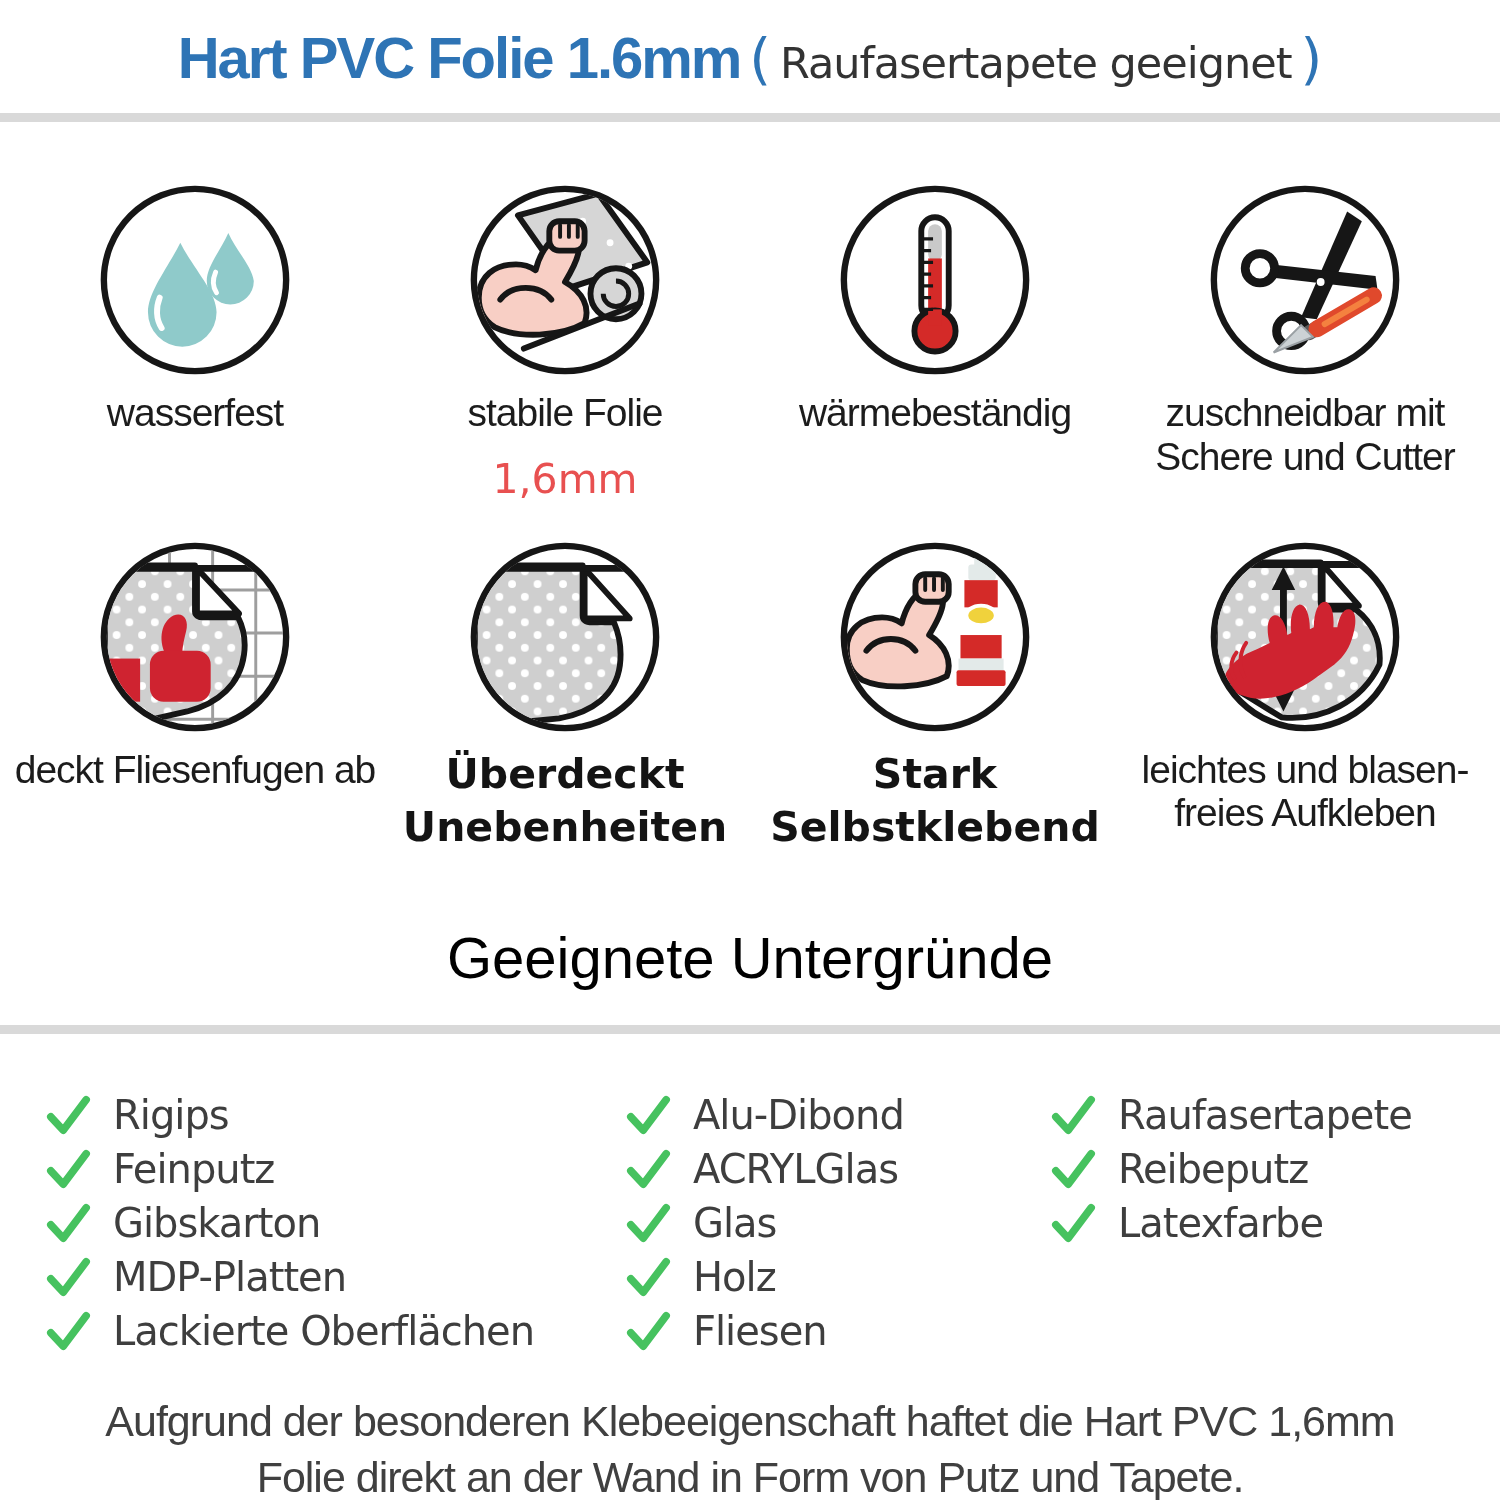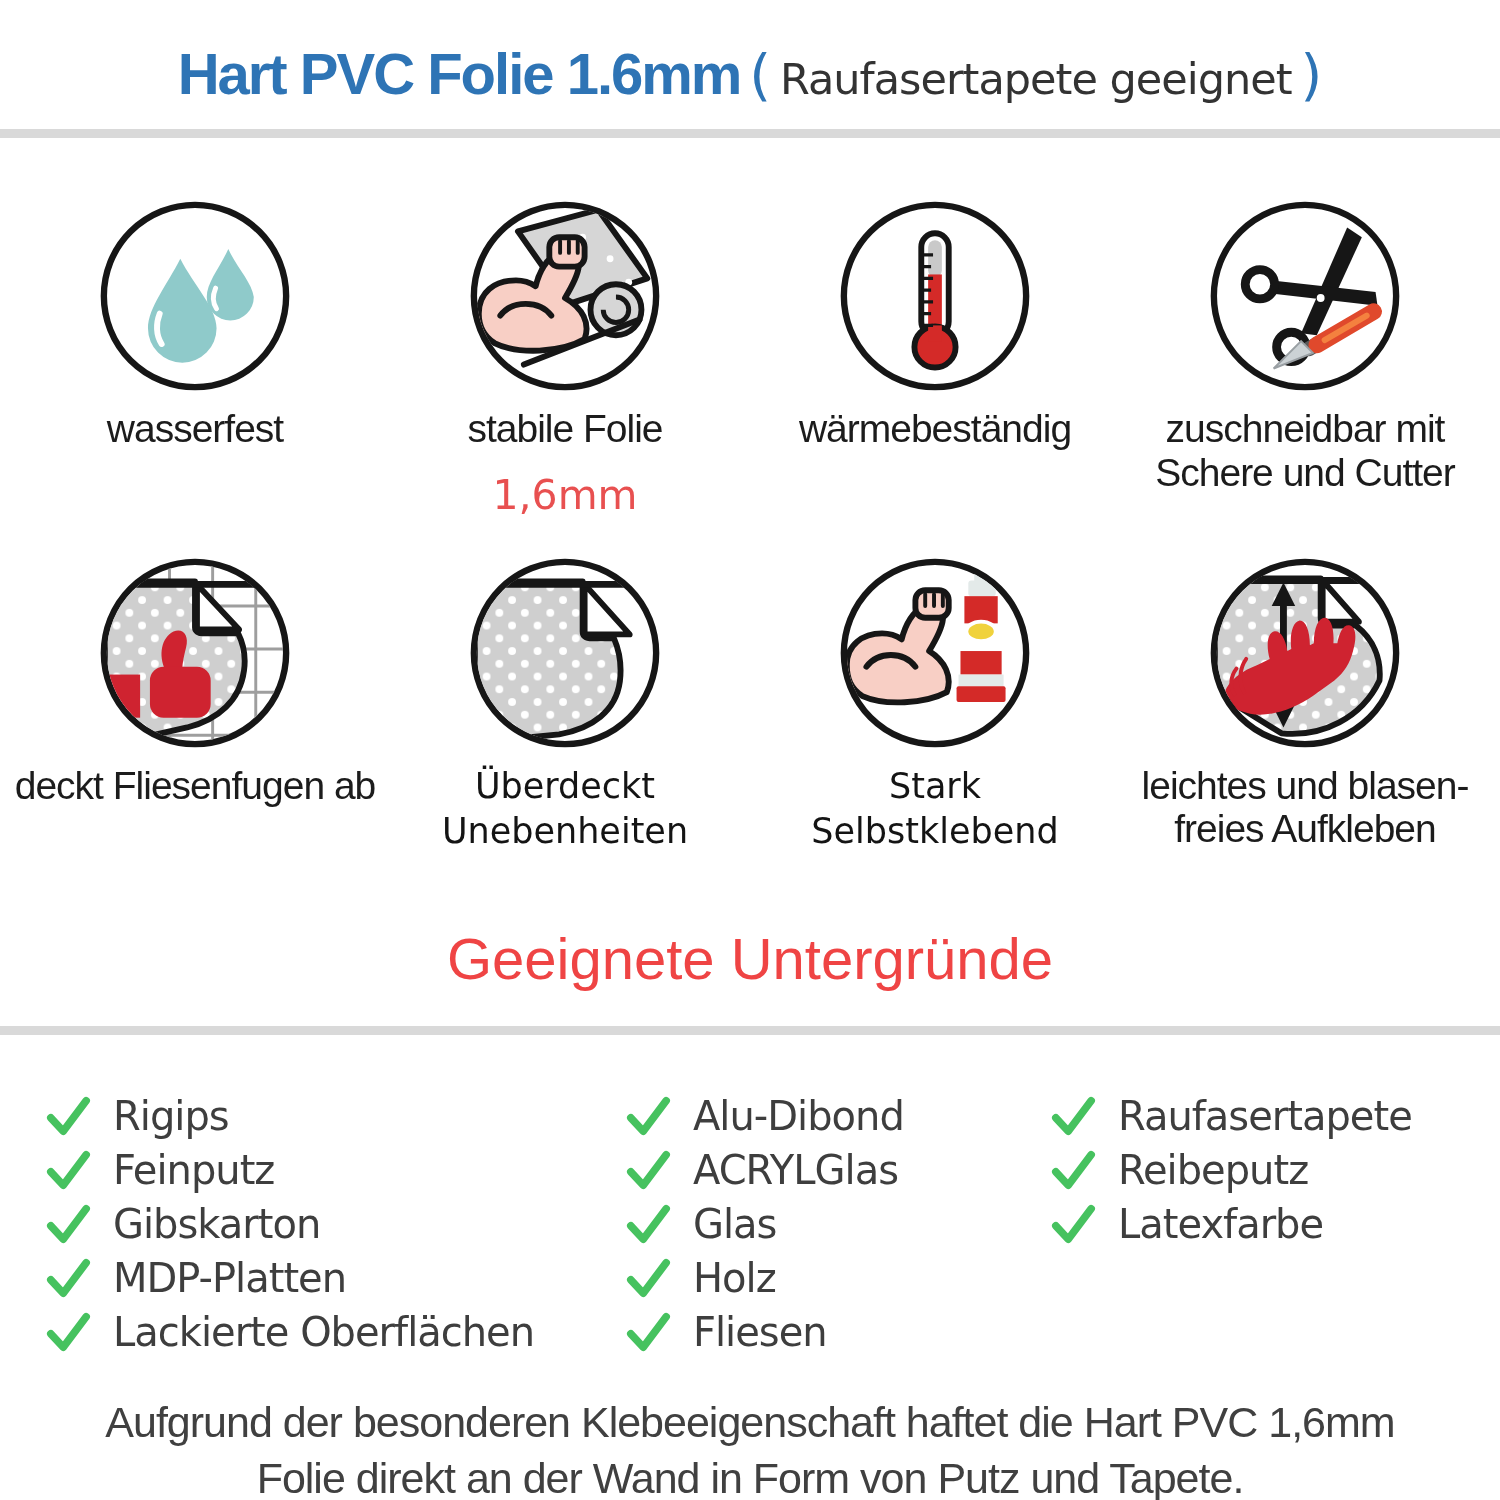--- a/index.html
+++ b/index.html
@@ -13,45 +13,45 @@
   .divider{width:100%;height:9px;background:#d9d9d9;}
   .divider.top{margin-top:22px;}
   
   .features{width:1480px;margin:0 auto;padding-top:60px;display:grid;
             grid-template-columns:repeat(4,1fr);row-gap:36px;}
   .feature{display:flex;flex-direction:column;align-items:center;}
   .icon-wrap{width:196px;height:196px;display:block;}
   .icon-wrap svg{width:196px;height:196px;display:block;}
   .flabel{margin-top:13px;text-align:center;font-size:39px;line-height:1.12;
           letter-spacing:-1px;color:#1c1c1c;white-space:nowrap;}
-  .flabel.alt{font-family:"DejaVu Sans",sans-serif;font-size:35px;font-weight:400;
+  .flabel.alt{font-family:"DejaVu Sans",sans-serif;font-size:41px;font-weight:700;
               letter-spacing:0;line-height:1.3;color:#141414;}
   .fsub{margin-top:20px;font-size:41px;color:#e85050;font-family:"DejaVu Sans",sans-serif;letter-spacing:0;}
   
   h2.section-title{margin:70px 0 34px 0;text-align:center;font-size:58px;font-weight:400;
-       letter-spacing:0;color:#ef4444;}
+       letter-spacing:0;color:#000000;}
   .surfaces{display:flex;padding:54px 0 0 45px;}
   .scol{list-style:none;margin:0;padding:0;}
   .scol.c1{width:580px;}
   .scol.c2{width:425px;}
   .scol.c3{flex:1;}
   .sitem{display:flex;align-items:center;height:54px;gap:22px;white-space:nowrap;text-align:right;}
   .sitem .check{width:46px;height:42px;flex:0 0 auto;}
   .sitem .stext{font-family:"DejaVu Sans",sans-serif;font-size:40px;color:#3e3e3e;letter-spacing:-1px;}
   
   footer{margin-top:36px;text-align:center;font-size:43px;line-height:1.3;
          color:#404040;letter-spacing:-1px;}
 </style>
 </head>
 <body>
 
 <div class="page">
 
   <header>
-    <h1 style="margin:16px;">
+    <h1 style="margin:0;">
       <span class="t-main">Hart PVC Folie 1.6mm</span>
       <span class="t-paren">(</span>
       <span class="t-sub">Raufasertapete geeignet</span>
       <span class="t-paren">)</span>
     </h1>
   </header>
 
   <div class="divider top"></div>
 
   <section class="features">

